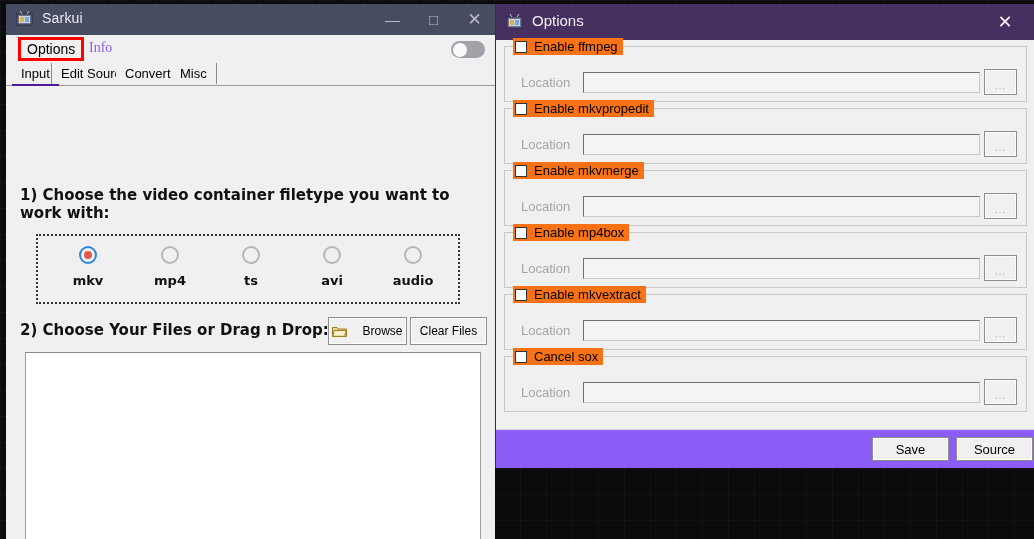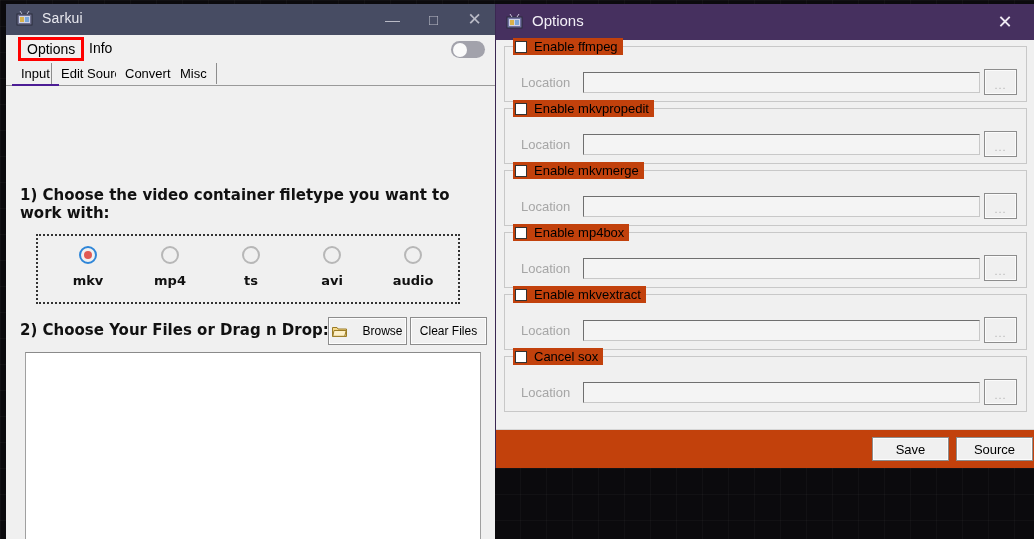--- a/index.html
+++ b/index.html
@@ -42,21 +42,21 @@
 
   #menubar{
     position:relative;height:27px;background:#f0f0f0;
   }
   #menu-options{
     position:absolute;left:12px;top:2px;
     border:3px solid #fe0000;padding:0 6px 0 6px;height:18px;line-height:18px;
     font-size:14px;color:#000;background:#f0f0f0;
   }
   #menu-info{
-    position:absolute;left:83px;top:5px;font-size:14px;color:#000000;
+    position:absolute;left:83px;top:5px;font-size:14px;color:#8b5cf6;font-family:Liberation Serif, serif;
   }
   #toggle-switch{
     position:absolute;right:10px;top:6px;width:34px;height:17px;border-radius:9px;
     background:#a2a2ab;
   }
   #toggle-switch .knob{
     position:absolute;left:1.5px;top:1.5px;width:14px;height:14px;border-radius:50%;
     background:#fafafa;
   }
 
@@ -135,21 +135,21 @@
     position:absolute;right:8px;top:0;width:44px;height:36px;
     display:flex;align-items:center;justify-content:center;color:#f0ecf4;font-size:18px;
   }
 
   #opt-body{position:relative;padding:6px 0 0 0;}
   .optgroup{
     position:relative;margin:0 8px 6px 8px;height:56px;
     border:1px solid #c8c8c8;box-sizing:border-box;
   }
   .optgroup .gb-legend{
-    position:absolute;left:8px;top:-9px;height:17px;background:#c2410c;
+    position:absolute;left:8px;top:-9px;height:17px;background:#f97316;
     padding:0 5px 0 2px;display:flex;align-items:center;gap:7px;
   }
   .gb-check{
     width:12px;height:12px;border:1px solid #333;background:#fff;box-sizing:border-box;
   }
   .gb-title{font-size:13px;color:#000;}
   .row{
     position:absolute;left:0;top:20px;width:100%;height:30px;display:flex;align-items:center;
   }
   .loc-label{
@@ -164,21 +164,21 @@
   .dots-btn{
     width:33px;height:26px;margin-right:9px;background:#f0f0f0;
     border:1px solid #8d8d8d;box-sizing:border-box;
     display:flex;align-items:flex-end;justify-content:center;
     font-size:11px;color:#b5b5b5;letter-spacing:1px;padding-bottom:3px;
     box-shadow:inset 0 0 0 1px #fbfbfb;
   }
 
   #opt-footer{
     position:absolute;left:0;bottom:0;width:100%;height:38px;
-    border-top:1px solid #d6d6d6;background:#c2410c;
+    border-top:1px solid #d6d6d6;background:#8b5cf6;
   }
   .dlg-btn{
     position:absolute;top:7px;height:24px;width:77px;background:#f0f0f0;
     border:1px solid #8d8d8d;box-sizing:border-box;
     display:flex;align-items:center;justify-content:center;font-size:13px;color:#000;
     box-shadow:inset 0 0 0 1px #fbfbfb;
   }
   #save-button{left:376px;}
   #cancel-button{left:460px;}
 </style>

